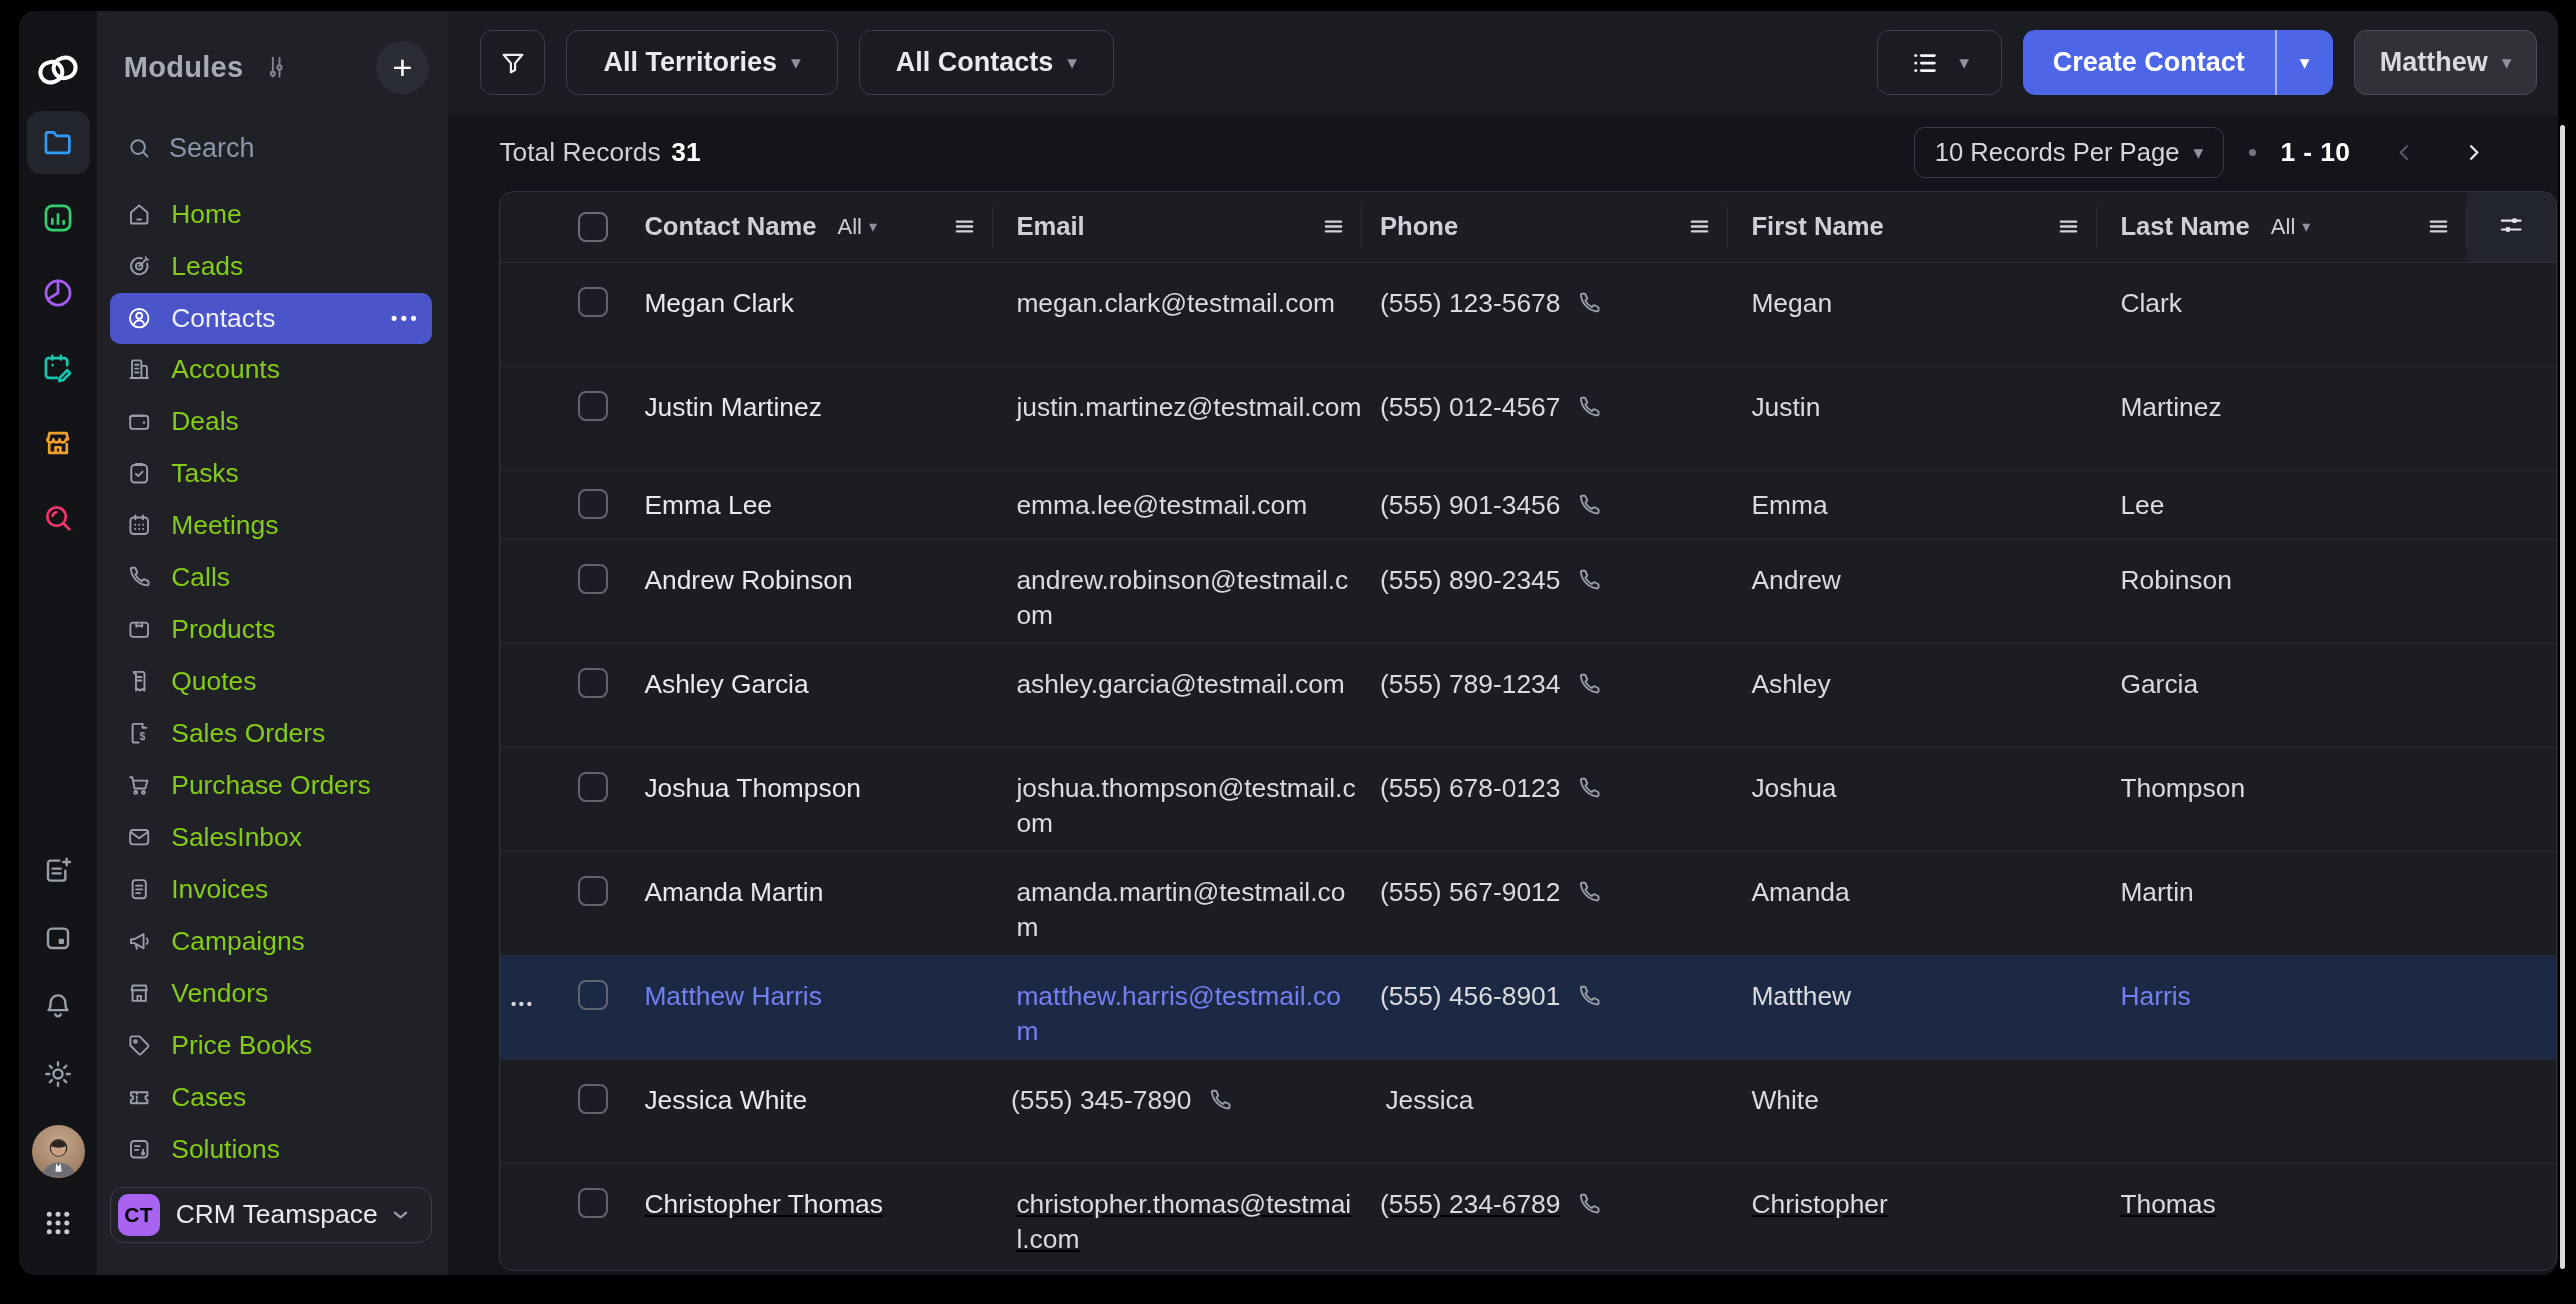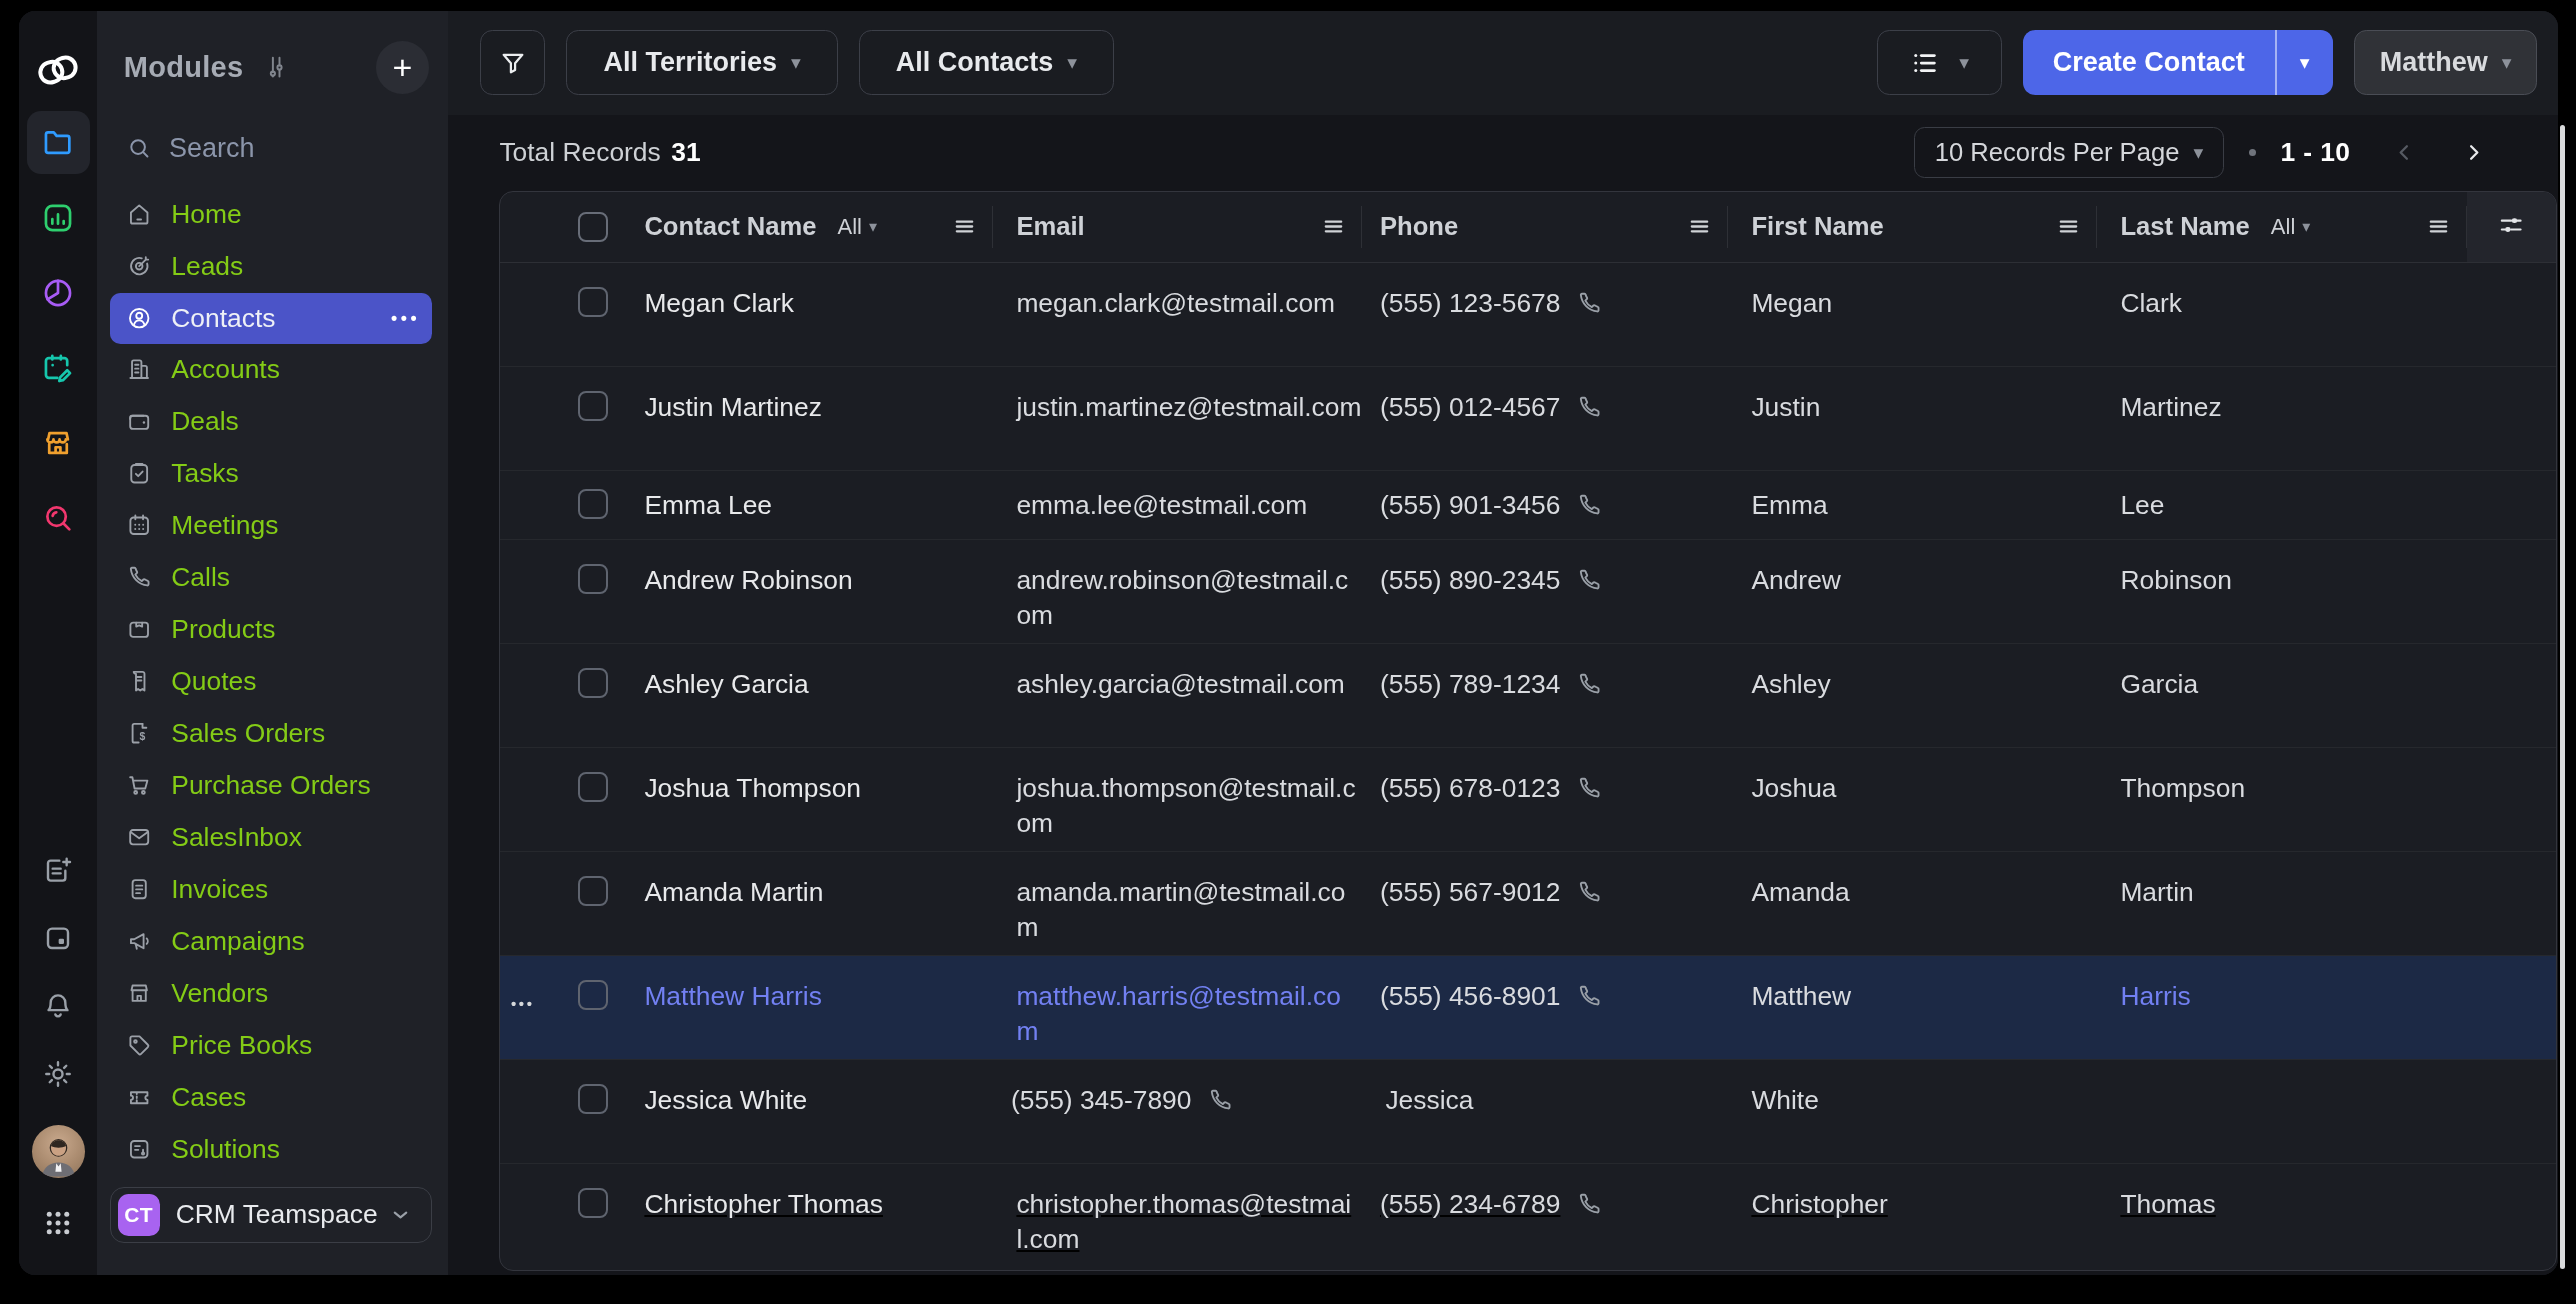--- a/index.html
+++ b/index.html
@@ -36,21 +36,21 @@
   .sb-search{display:flex;align-items:center;gap:17px;margin:39px 3.5px 25px 16px;color:#8b95aa;cursor:pointer;}
   .sb-search .s-label{font-size:27px;color:#8b95aa;}
   .side-item{display:flex;align-items:center;gap:17.6px;height:52px;padding:0 12.3px 0 16px;border-radius:10.6px;color:#b3b7bf;cursor:pointer;}
   .side-item .s-icon{width:28px;height:28px;display:flex;align-items:center;justify-content:center;color:#9ba0a8;flex:none;}
   .side-item .s-label{font-size:26.4px;color:#84cc16;white-space:nowrap;}
   .side-item.active{background:var(--sidebar-active-bg);height:51px;}
   .side-item.active .s-label{color:#eef0f6;}
   .side-item.active .s-icon{color:#ffffff;}
   .side-item .dots{margin-left:auto;color:#ffffff;font-size:17.6px;letter-spacing:3.5px;font-weight:700;}
   .teamspace{position:absolute;left:12.3px;right:16px;bottom:32px;height:56px;border:1.8px solid #3b3e46;background:var(--sidebar-bg);border-radius:14px;display:flex;align-items:center;padding:0 19.4px 0 7px;cursor:pointer;}
-  .ts-badge{width:42px;height:42px;border-radius:10.6px;background:var(--teamspace-badge);color:#ffffff;font-size:21px;font-weight:700;display:flex;align-items:center;justify-content:center;letter-spacing:0.4px;}
+  .ts-badge{width:42px;height:42px;border-radius:10.6px;background:var(--teamspace-badge);color:#000000;font-size:21px;font-weight:700;display:flex;align-items:center;justify-content:center;letter-spacing:0.4px;}
   .ts-label{margin-left:16px;font-size:26.4px;font-weight:400;color:#e9ebee;}
   .ts-chev{margin-left:auto;color:#9aa0a8;}
 
   
   .main{flex:1;display:flex;flex-direction:column;min-width:0;}
   .toolbar{height:104px;display:flex;align-items:center;padding:0 21px 0 32px;gap:21px;background:var(--window-bg);flex:none;}
   .tb-btn{height:65px;border:1.8px solid var(--border-btn);border-radius:12.3px;display:flex;align-items:center;justify-content:center;background:transparent;cursor:pointer;color:#e8eaed;}
   .tb-icon-btn{width:65px;}
   .tb-drop{padding:0 36px;gap:14px;}
   .tb-drop .t-lbl{font-size:27px;font-weight:700;color:#e8eaed;white-space:nowrap;}

